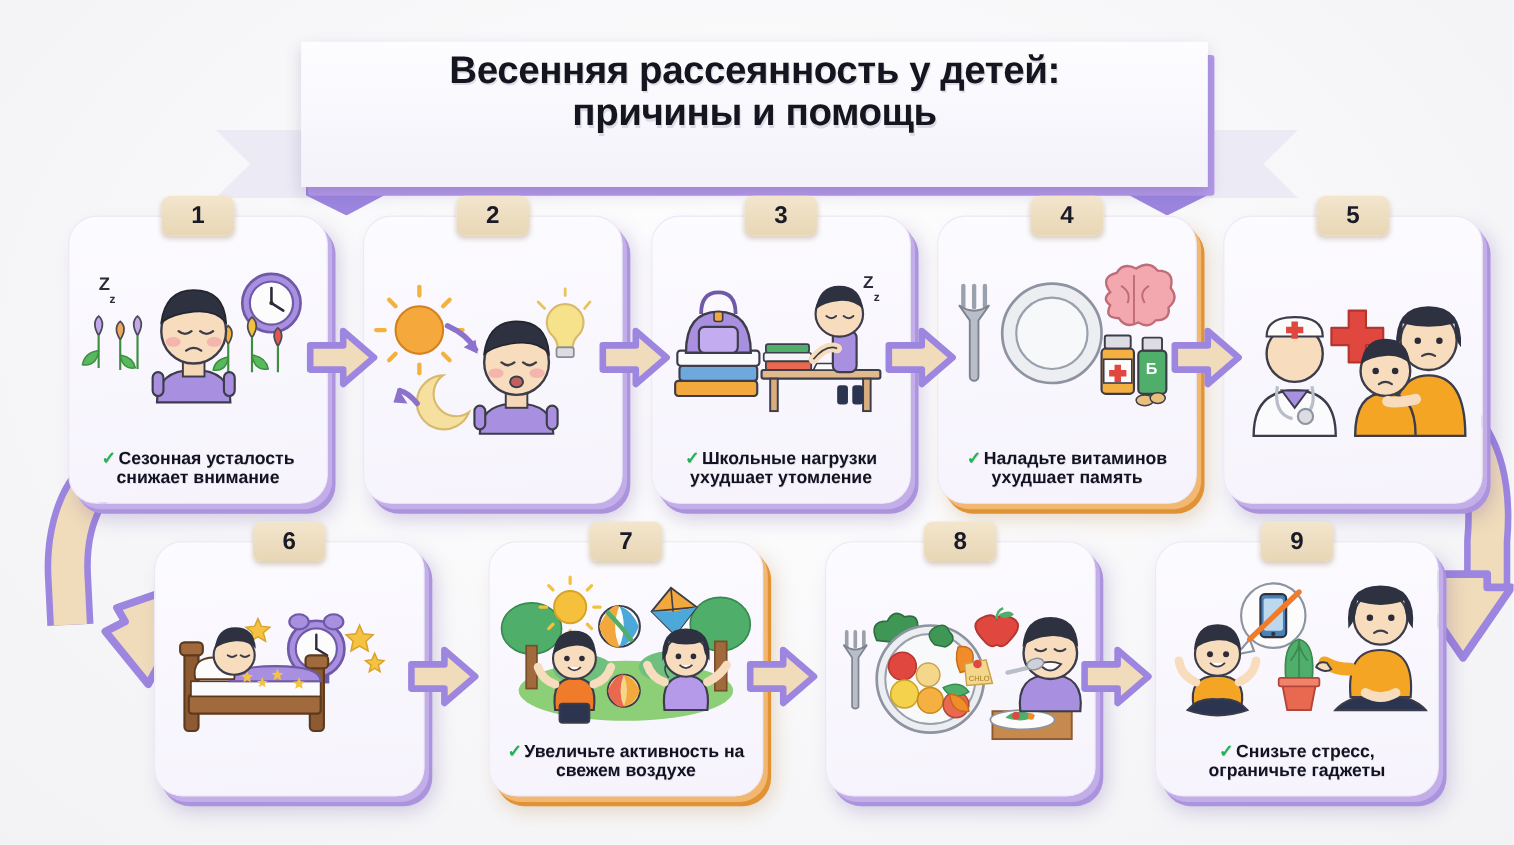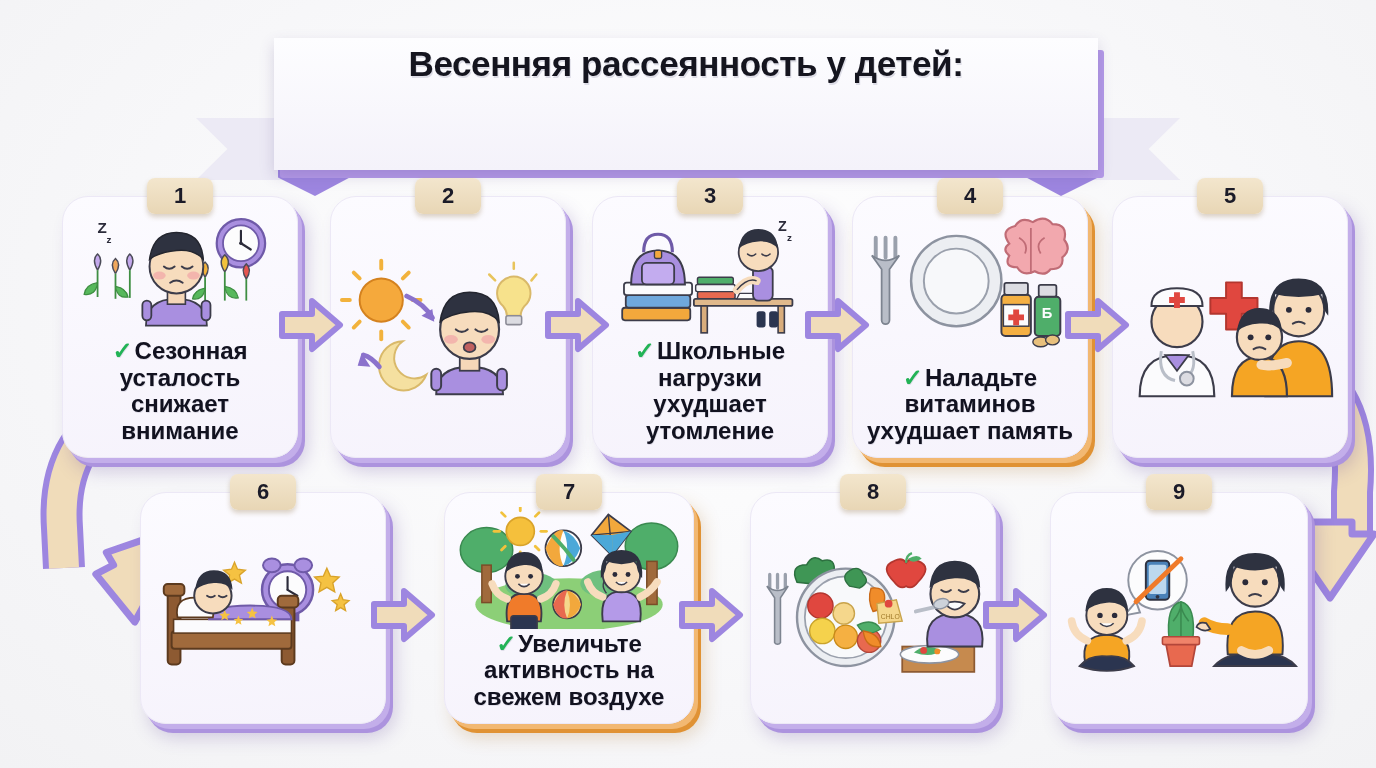--- a/index.html
+++ b/index.html
@@ -77,21 +77,21 @@
     display: flex; align-items: center; justify-content: center;
     font-size: 22px; font-weight: 700; color: #1b1b28;
     z-index: 9;
   }
 
   .art { flex: 1 1 auto; position: relative; min-height: 0; }
   .art svg { width: 100%; height: 100%; display: block; }
 
   .caption {
     flex: 0 0 auto; text-align: center;
-    font-size: 24px; font-weight: 700; line-height: 1.1;
+    font-size: 16px; font-weight: 700; line-height: 1.1;
     color: #121220; padding: 2px 2px 4px 2px;
     text-shadow: 0.5px 1px 0 rgba(150,150,175,.25);
   }
   .caption .chk { color: #22b356; font-weight: 700; margin-right: 2px; }
   .caption.sm { font-size: 16.5px; }
 
   
   .arrow-h {
     position: absolute; z-index: 7;
     width: 62px; height: 58px;
@@ -107,20 +107,21 @@
 
   <div id="banner-wrap">
     <div class="ribbon-tail left"></div>
     <div class="ribbon-tail right"></div>
     <div class="ribbon-fold left"></div>
     <div class="ribbon-fold right"></div>
     <div id="banner-shadow"></div>
     <div id="banner">
       <div id="banner-title">
         <div>Весенняя рассеянность у детей:</div>
+        <div>причины и помощь</div>
       </div>
     </div>
   </div>
 
   <div class="wrap-arrow" style="left:1180px; top:352px; width:200px; height:268px;">
     <svg viewBox="0 0 200 268">
       <path d="M72,6 C158,6 178,72 172,140 L172,188" fill="none" stroke="#9d86e0" stroke-width="42" stroke-linecap="butt"></path>
       <path d="M72,6 C158,6 178,72 172,140 L172,188" fill="none" stroke="#f0dcba" stroke-width="30" stroke-linecap="butt"></path>
       <path d="M172,246 L128,182 L150,182 L150,170 L194,170 L194,182 L216,182 Z" transform="translate(-22,0)" fill="#f0dcba" stroke="#9d86e0" stroke-width="7" stroke-linejoin="round"></path>
     </svg>
@@ -560,20 +561,23 @@
           <path d="M150,78 q-8,-2 -10,4 q8,6 14,2z" fill="#f7dcbd" stroke="#3c3c4a" stroke-width="1.8"></path>
           <path d="M186,106 q14,8 28,0" fill="none" stroke="#f7dcbd" stroke-width="9" stroke-linecap="round"></path>
           <ellipse cx="200" cy="36" rx="25" ry="25" fill="#f7dcbd" stroke="#3c3c4a" stroke-width="2.2"></ellipse>
           <path d="M170,46 q-4,-40 30,-40 q34,0 30,40 q-8,-8 -8,-26 q-22,8 -44,0 q0,18 -8,26z" fill="#2e3240"></path>
           <circle cx="190" cy="36" r="3" fill="#2b2b3a"></circle>
             <circle cx="210" cy="36" r="3" fill="#2b2b3a"></circle>
           <path d="M194,50 q6,-4 12,0" stroke="#3c3c4a" stroke-width="2" fill="none" stroke-linecap="round"></path>
         </g>
       </svg>
     </div>
+    <div class="caption">
+      <span class="chk">✓</span><span>Снизьте стресс, ограничьте гаджеты</span>
+    </div>
   </div>
 
   <div class="arrow-h" style="left:280px; top:296px;">
     <svg viewBox="0 0 62 58">
         <path d="M2,18 L32,18 L32,5 L60,29 L32,53 L32,40 L2,40 Z" fill="#f0dcba" stroke="#9d86e0" stroke-width="6" stroke-linejoin="round"></path>
       </svg>
   </div>
   <div class="arrow-h" style="left:546px; top:296px;">
     <svg viewBox="0 0 62 58">
         <path d="M2,18 L32,18 L32,5 L60,29 L32,53 L32,40 L2,40 Z" fill="#f0dcba" stroke="#9d86e0" stroke-width="6" stroke-linejoin="round"></path>

